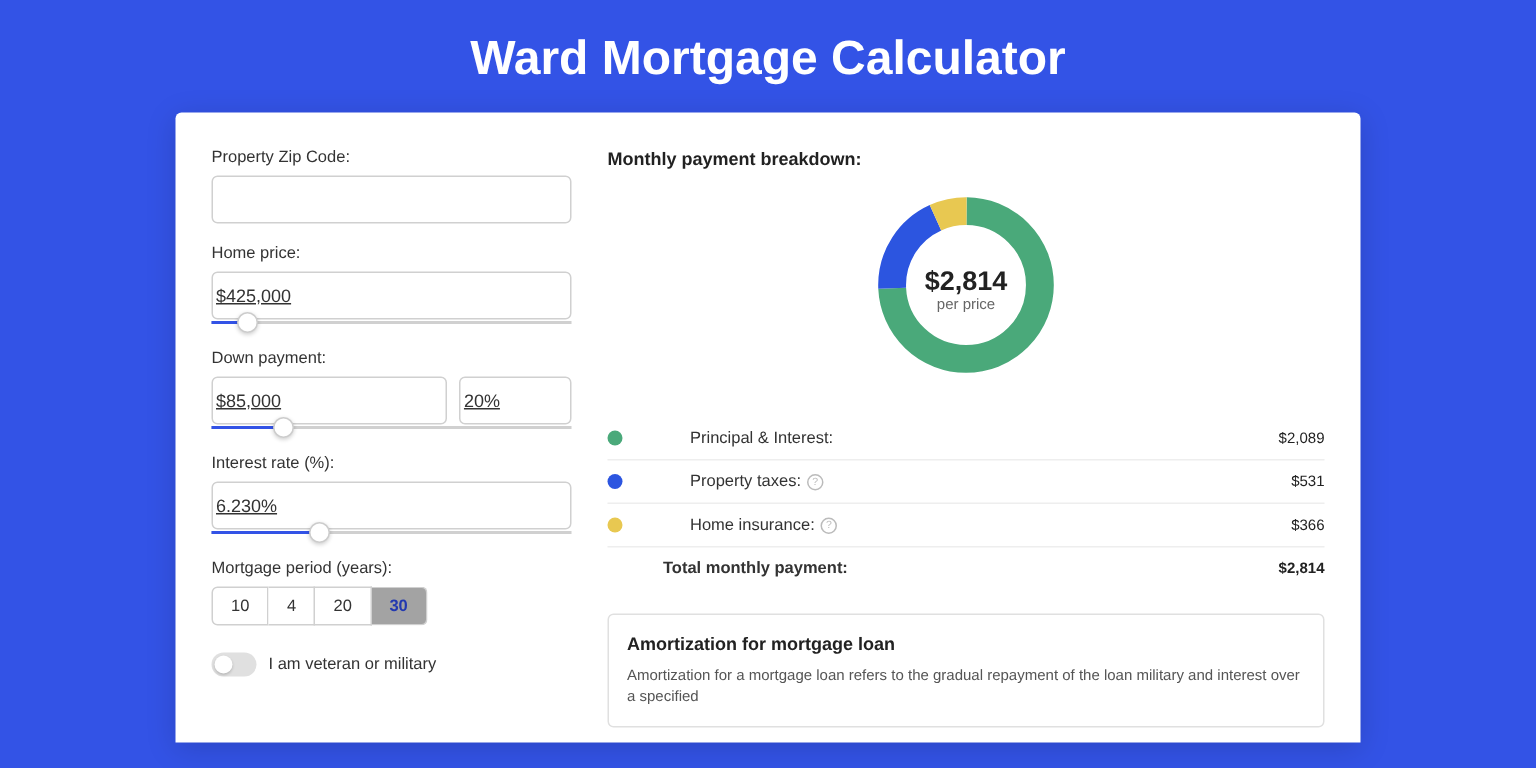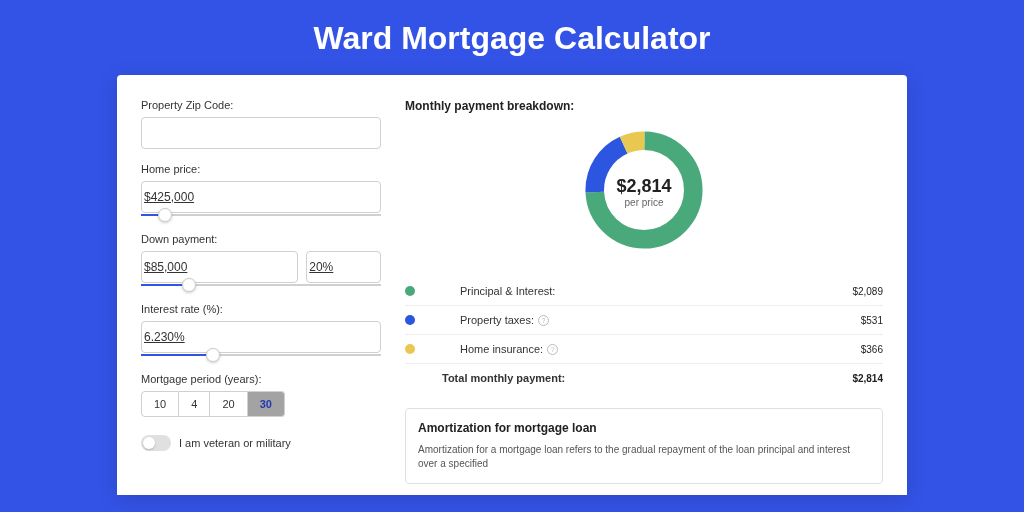--- a/index.html
+++ b/index.html
@@ -152,18 +152,18 @@
         <span class="legend-val">$366</span>
       </div>
       <div class="legend-row legend-total">
         <span class="legend-label" style="margin-left:0">Total monthly payment:</span>
         <span class="legend-val">$2,814</span>
       </div>
     </div>
 
     <div class="amort-box">
       <div class="amort-title">Amortization for mortgage loan</div>
-      <div class="amort-text">Amortization for a mortgage loan refers to the gradual repayment of the loan principal and interest over a specified</div>
+      <div class="amort-text">Amortization for a mortgage loan refers to the gradual repayment of the loan military and interest over a specified</div>
     </div>
 
   </div>
 
 </div>
 
 </body></html>

